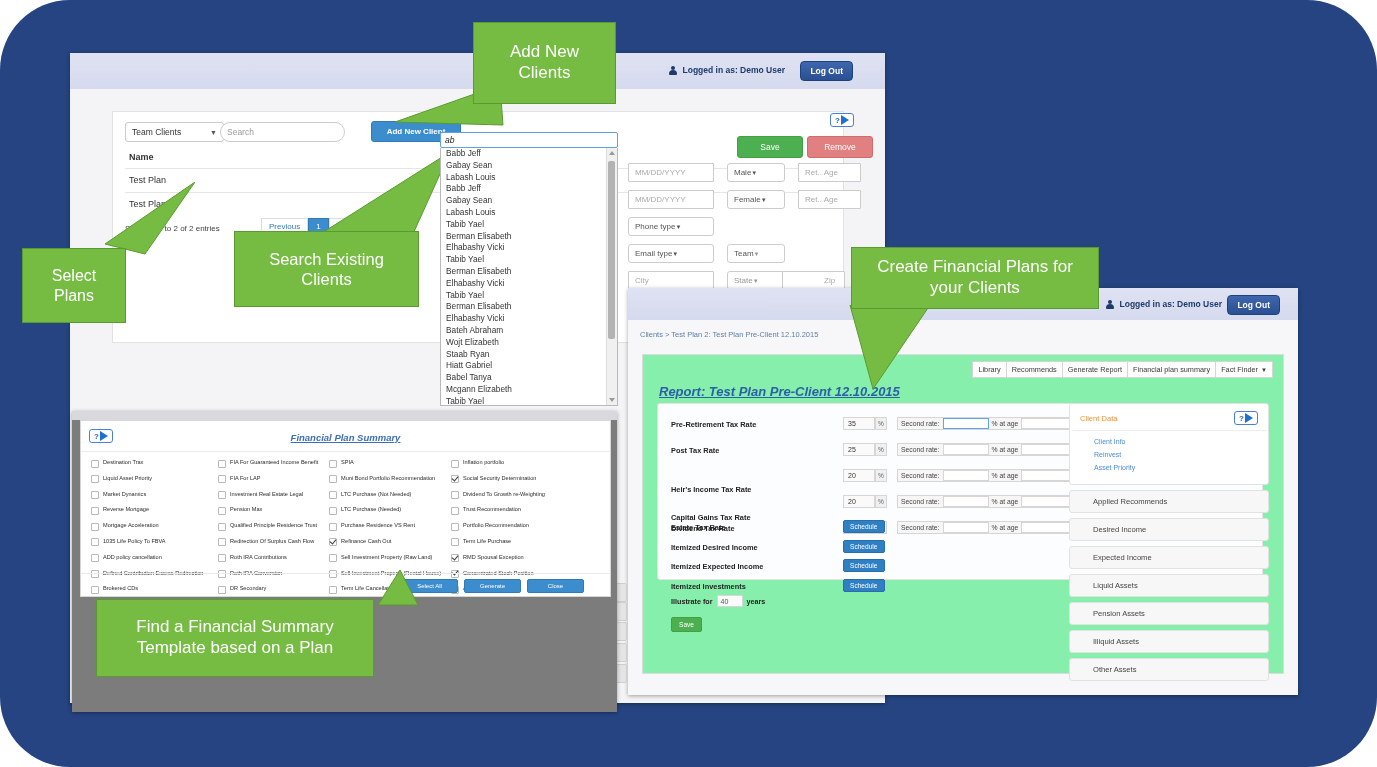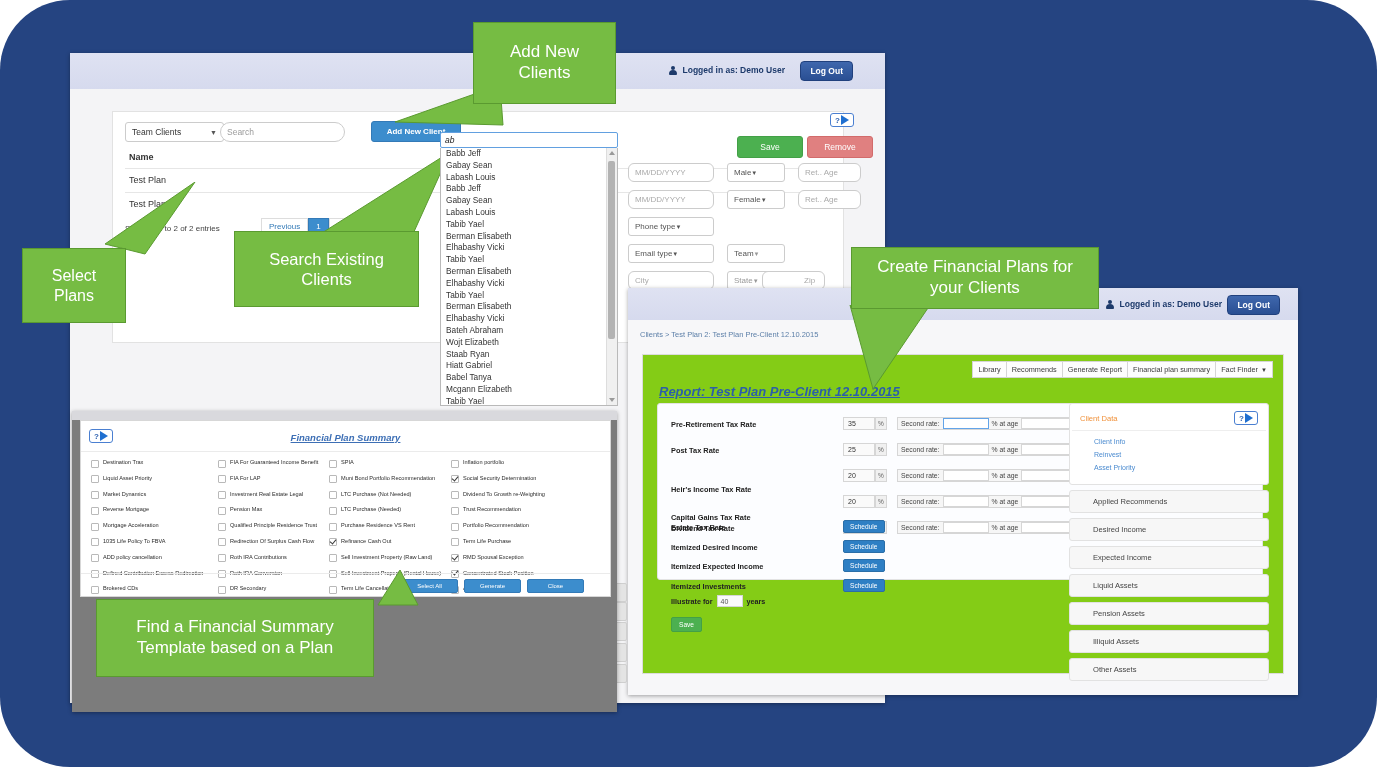--- a/index.html
+++ b/index.html
@@ -36,21 +36,21 @@
   .inp{border:1px solid #ccc;background:#fff;border-radius:10px;font-size:8.5px;
        color:#9b9b9b;padding:4px 6px;box-sizing:border-box;}
   .btn-blue{background:#3c8dcd;border:1px solid #337ab7;border-radius:3px;color:#fff;
             font-size:8px;text-align:center;padding:5px 0;font-weight:bold;}
   .rowline{border-bottom:1px solid #e6e6e6;font-size:9px;color:#333;
            display:flex;align-items:center;padding-left:4px;}
   .pagebtn{border:1px solid #ddd;font-size:8px;color:#337ab7;padding:3px 7px;background:#fff;}
   .pagebtn.act{background:#3c8dcd;color:#fff;border-color:#337ab7;}
   .fsel{border:1px solid #ccc;background:#fff;border-radius:3px;font-size:8px;color:#555;
         height:19px;display:flex;align-items:center;padding:0 6px;box-sizing:border-box;}
-  .finp{border:1px solid #ccc;background:#fff;border-radius:6px;font-size:8px;color:#aaa;
+  .finp{border:1px solid #ccc;background:#fff;border-radius:1px;font-size:8px;color:#aaa;
         height:19px;display:flex;align-items:center;padding:0 6px;box-sizing:border-box;}
   .btn-save{background:#4cb050;border:1px solid #43a047;border-radius:3px;color:#fff;
             font-size:8.5px;text-align:center;padding:5px 0;}
   .btn-remove{background:#e08080;border:1px solid #d26b6b;border-radius:3px;color:#fff;
               font-size:8.5px;text-align:center;padding:5px 0;}
   .helpbtn{border:1px solid #4a7fd1;border-radius:3px;background:#fff;font-size:8px;
            color:#2b5fb0;padding:1px 4px;display:flex;align-items:center;gap:1px;font-weight:bold;}
   .tri{width:0;height:0;border-left:8px solid #1f6fd0;border-top:5px solid transparent;
        border-bottom:5px solid transparent;}
 
@@ -62,21 +62,21 @@
           position:relative;overflow:hidden;box-sizing:border-box;}
   .acitem{font-size:8.3px;color:#333;padding:0 0 0 5px;line-height:11.8px;white-space:nowrap;}
   #acbar{position:absolute;right:0;top:0;width:10px;height:100%;background:#f0f0f0;border-left:1px solid #ddd;}
   #acthumb{position:absolute;left:1px;top:13px;width:7px;height:178px;background:#b3b3b3;border-radius:2px;}
   .acarrow{position:absolute;left:1.5px;width:0;height:0;border-left:3.5px solid transparent;
            border-right:3.5px solid transparent;}
 
   
   #win2{left:628px;top:288px;width:670px;height:407px;}
   #w2card{position:absolute;left:14px;top:66px;width:640px;height:318px;
-          background:#84cc16;border:1px solid #dcdcdc;}
+          background:#86efac;border:1px solid #dcdcdc;}
   .crumb{position:absolute;left:12px;top:42px;font-size:7.5px;color:#5c7fa8;}
   .tabs{position:absolute;display:flex;font-size:7.3px;color:#3b3b3b;}
   .tabs>div{border:1px solid #d5d5d5;background:#fdfdfd;padding:3px 5px;margin-left:-1px;}
   .rptitle{position:absolute;left:16px;top:29px;font-size:13px;font-style:italic;font-weight:bold;
            color:#2c5fa8;text-decoration:underline;}
   #taxbox{position:absolute;left:14px;top:48px;width:604px;height:175px;
           border:1px solid #e3e3e3;background:#fcfdff;border-radius:3px;}
   .tlabel{position:absolute;font-size:7.4px;color:#222;font-weight:bold;}
   .tnum{position:absolute;border:1px solid #d6d6d6;background:#fafafa;height:13px;width:32px;
         font-size:7px;color:#333;display:flex;align-items:center;padding-left:4px;box-sizing:border-box;}
@@ -194,21 +194,21 @@
   <div class="fsel" style="position:absolute;left:657px;top:191px;width:58px;color:#555;">
     <span>Team</span>
     <span style="font-size:6px;color:#999;">▼</span>
     </div>
 
   <div class="finp" style="position:absolute;left:558px;top:218px;width:86px;">City</div>
   <div class="fsel" style="position:absolute;left:657px;top:218px;width:58px;color:#999;">
     <span>State</span>
     <span style="font-size:6px;color:#999;">▼</span>
     </div>
-  <div class="finp" style="position:absolute;left:692px;top:218px;width:63px;padding-left:41px;">Zip</div>
+  <div class="finp" style="position:absolute;left:712px;top:218px;width:63px;padding-left:41px;">Zip</div>
 </div>
 
 <div id="ac">
   <div id="acinput">ab</div>
   <div id="aclist">
     <div id="acitems">
         <div class="acitem">Babb Jeff</div>
         <div class="acitem">Gabay Sean</div>
         <div class="acitem">Labash Louis</div>
         <div class="acitem">Babb Jeff</div>

